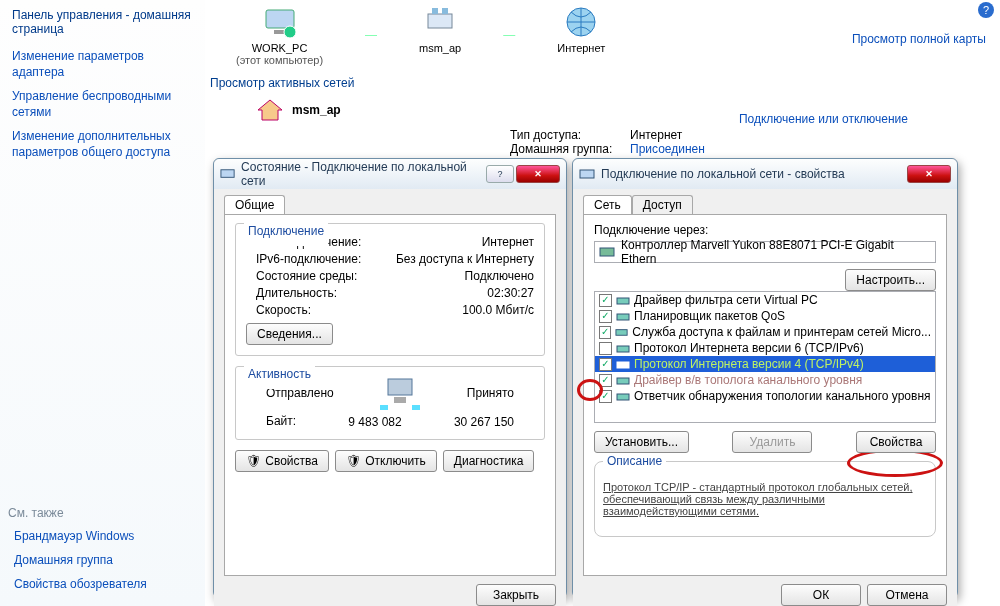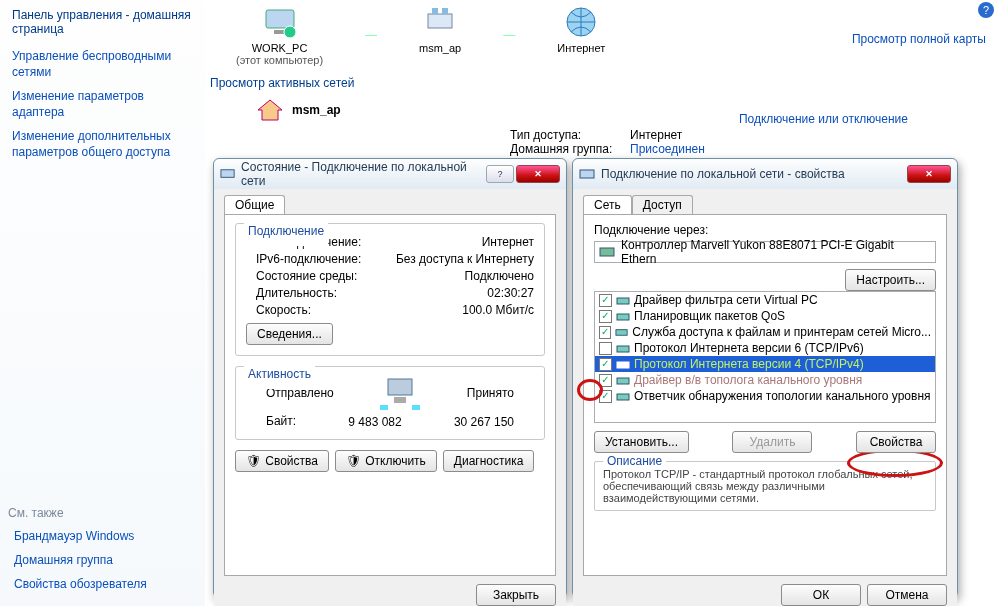--- a/index.html
+++ b/index.html
@@ -52,38 +52,38 @@
   .btnrow{ display:flex; gap:6px; justify-content:flex-start;}
   
   
   .inputro{ width:100%; height:22px; border:1px solid #abadb3; background:#fff; padding:2px 4px; font-size:12px; display:flex; align-items:center; gap:6px;}
   .complist{ border:1px solid #abadb3; height:132px; overflow:auto; background:#fff; font-size:12px;}
   .complist .item{ display:flex; align-items:center; gap:4px; padding:1px 4px; cursor:default; white-space:nowrap;}
   .complist .item.sel{ background:#1e5fd8; color:#bef264;}
   .chk{ width:13px;height:13px; border:1px solid #777; background:#fff; display:inline-flex; align-items:center; justify-content:center; font-size:10px; color:#1a6; cursor:pointer;}
   .chk.on::after{content:"✓"; line-height:1;}
   .itemicon{width:14px;height:14px;}
-  .descbox{ border:1px solid #c8c8c8; border-radius:2px; padding:6px 8px; background:#fff; font-size:11px; color:#444; position:relative; margin-top:8px;}
+  .descbox{ border:1px solid #c8c8c8; border-radius:8px; padding:19px 8px; background:#fff; font-size:11px; color:#444; position:relative; margin-top:8px;text-decoration:underline;}
   .descbox .legend{ position:absolute; top:-8px; left:8px; background:#fff; padding:0 4px; color:#1e4da1; font-size:12px;}
   
   .redring{ position:absolute; border:3px solid #cc1212; border-radius:50%; pointer-events:none;}
   
   .helpq{ position:absolute; top:2px; right:6px; width:16px;height:16px; border-radius:50%; background:#2a6cce; color:#fff; font-size:11px; text-align:center; line-height:16px; cursor:pointer;}
   
   svg{display:block;}
 </style>
 </head>
 <body>
 
 <div class="helpq">?</div>
 
 <div class="sidebar">
   <div class="control">Панель управления - домашняя страница</div>
+  <div class="link">Изменение параметров адаптера</div>
   <div class="link">Управление беспроводными сетями</div>
-  <div class="link">Изменение параметров адаптера</div>
   <div class="link">Изменение дополнительных параметров общего доступа</div>
   <div class="also">
     <div class="hdr">См. также</div>
     <div class="link">Брандмауэр Windows</div>
     <div class="link">Домашняя группа</div>
     <div class="link">Свойства обозревателя</div>
   </div>
 </div>
 
 <div class="main">

